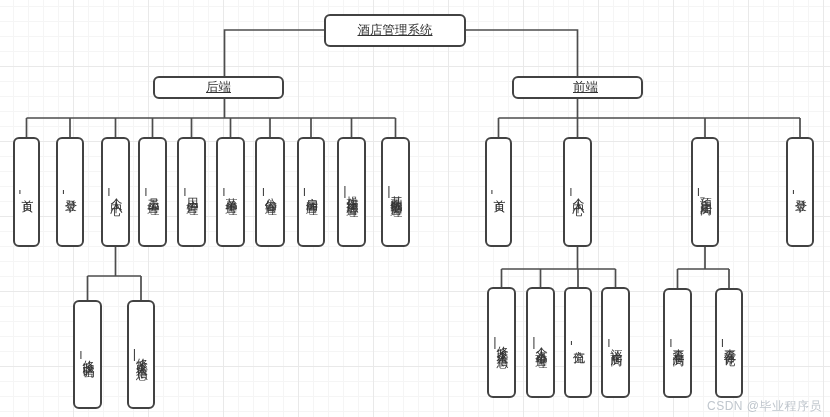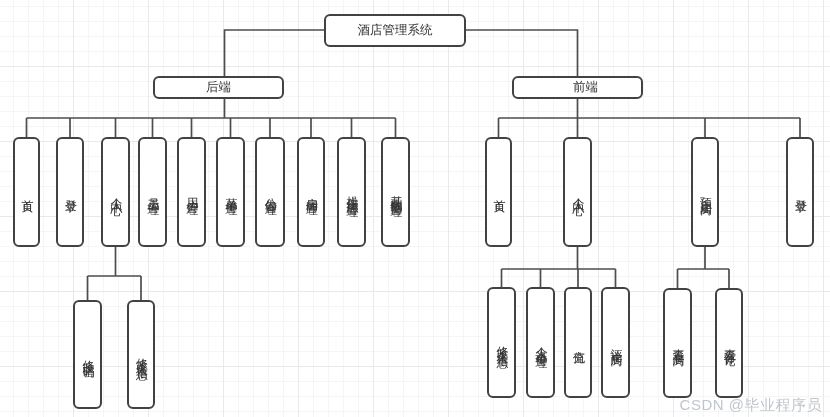--- a/index.html
+++ b/index.html
@@ -34,33 +34,34 @@
     border: 2px solid #424242;
     border-radius: 6px;
     display: flex;
     align-items: center;
     justify-content: center;
     font-size: 12px;
     color: #333333;
     z-index: 2;
     line-height: 1.15;
     text-align: center;
+    text-decoration: underline;
   }
   .node.h { font-size: 12.5px; }
   .node.v {
     writing-mode: vertical-rl;
     text-orientation: upright;
     letter-spacing: 2px;
   }
 
   .watermark {
     position: absolute;
     right: 8px;
     bottom: 2px;
-    font-size: 15px;
+    font-size: 12px;
     color: #b9c0c8;
     opacity: 0.9;
     z-index: 3;
     letter-spacing: 0.5px;
     white-space: nowrap;
   }
 </style>
 </head>
 <body>
 

